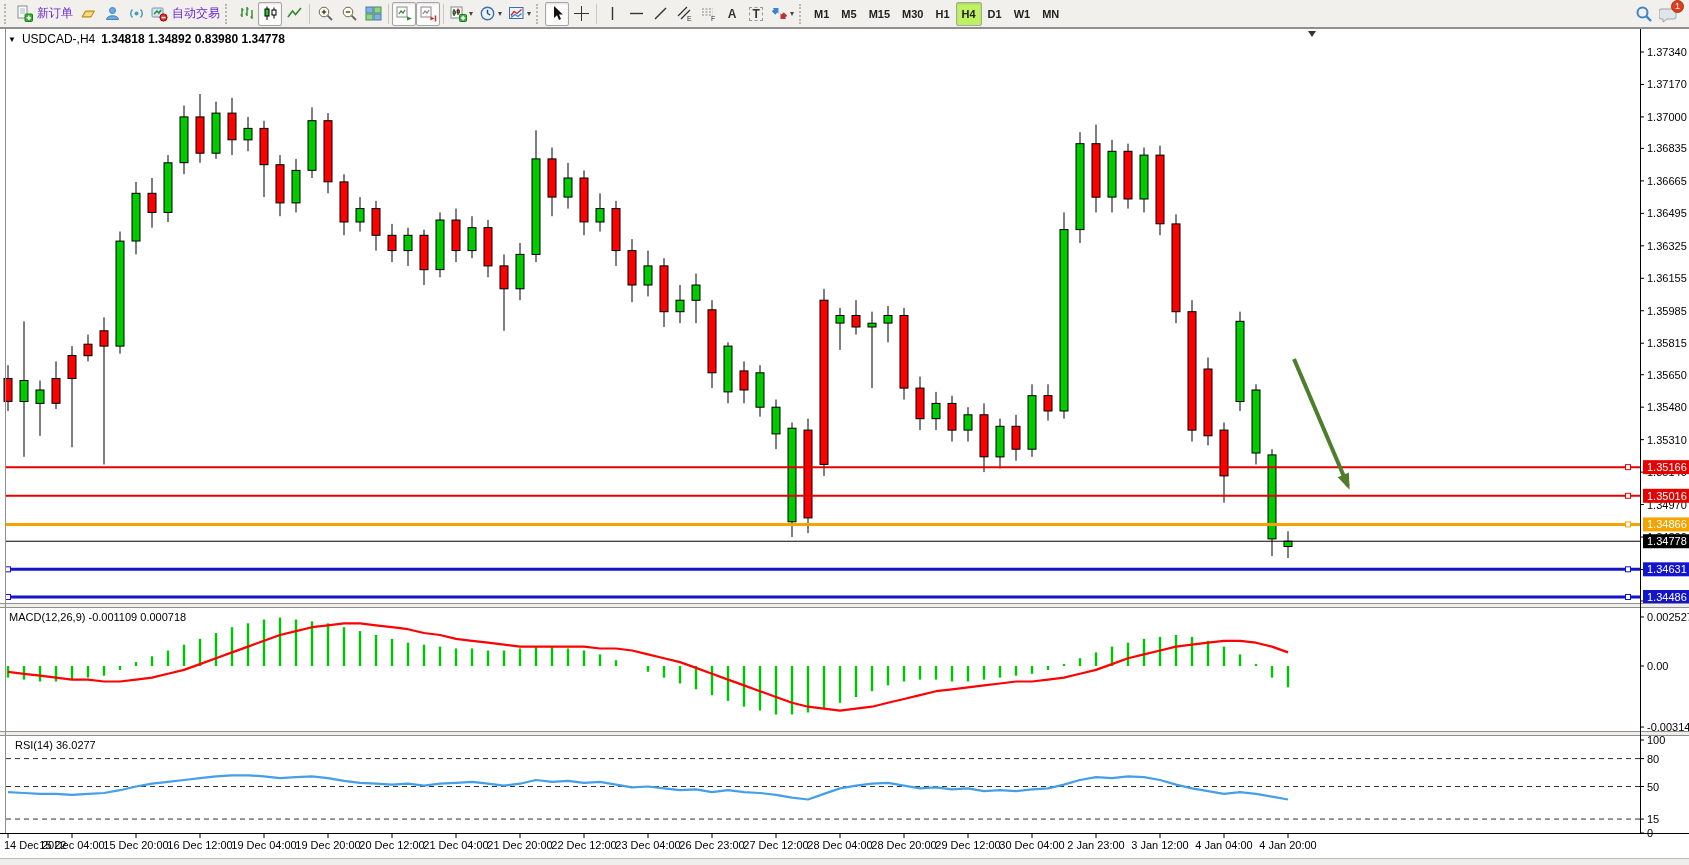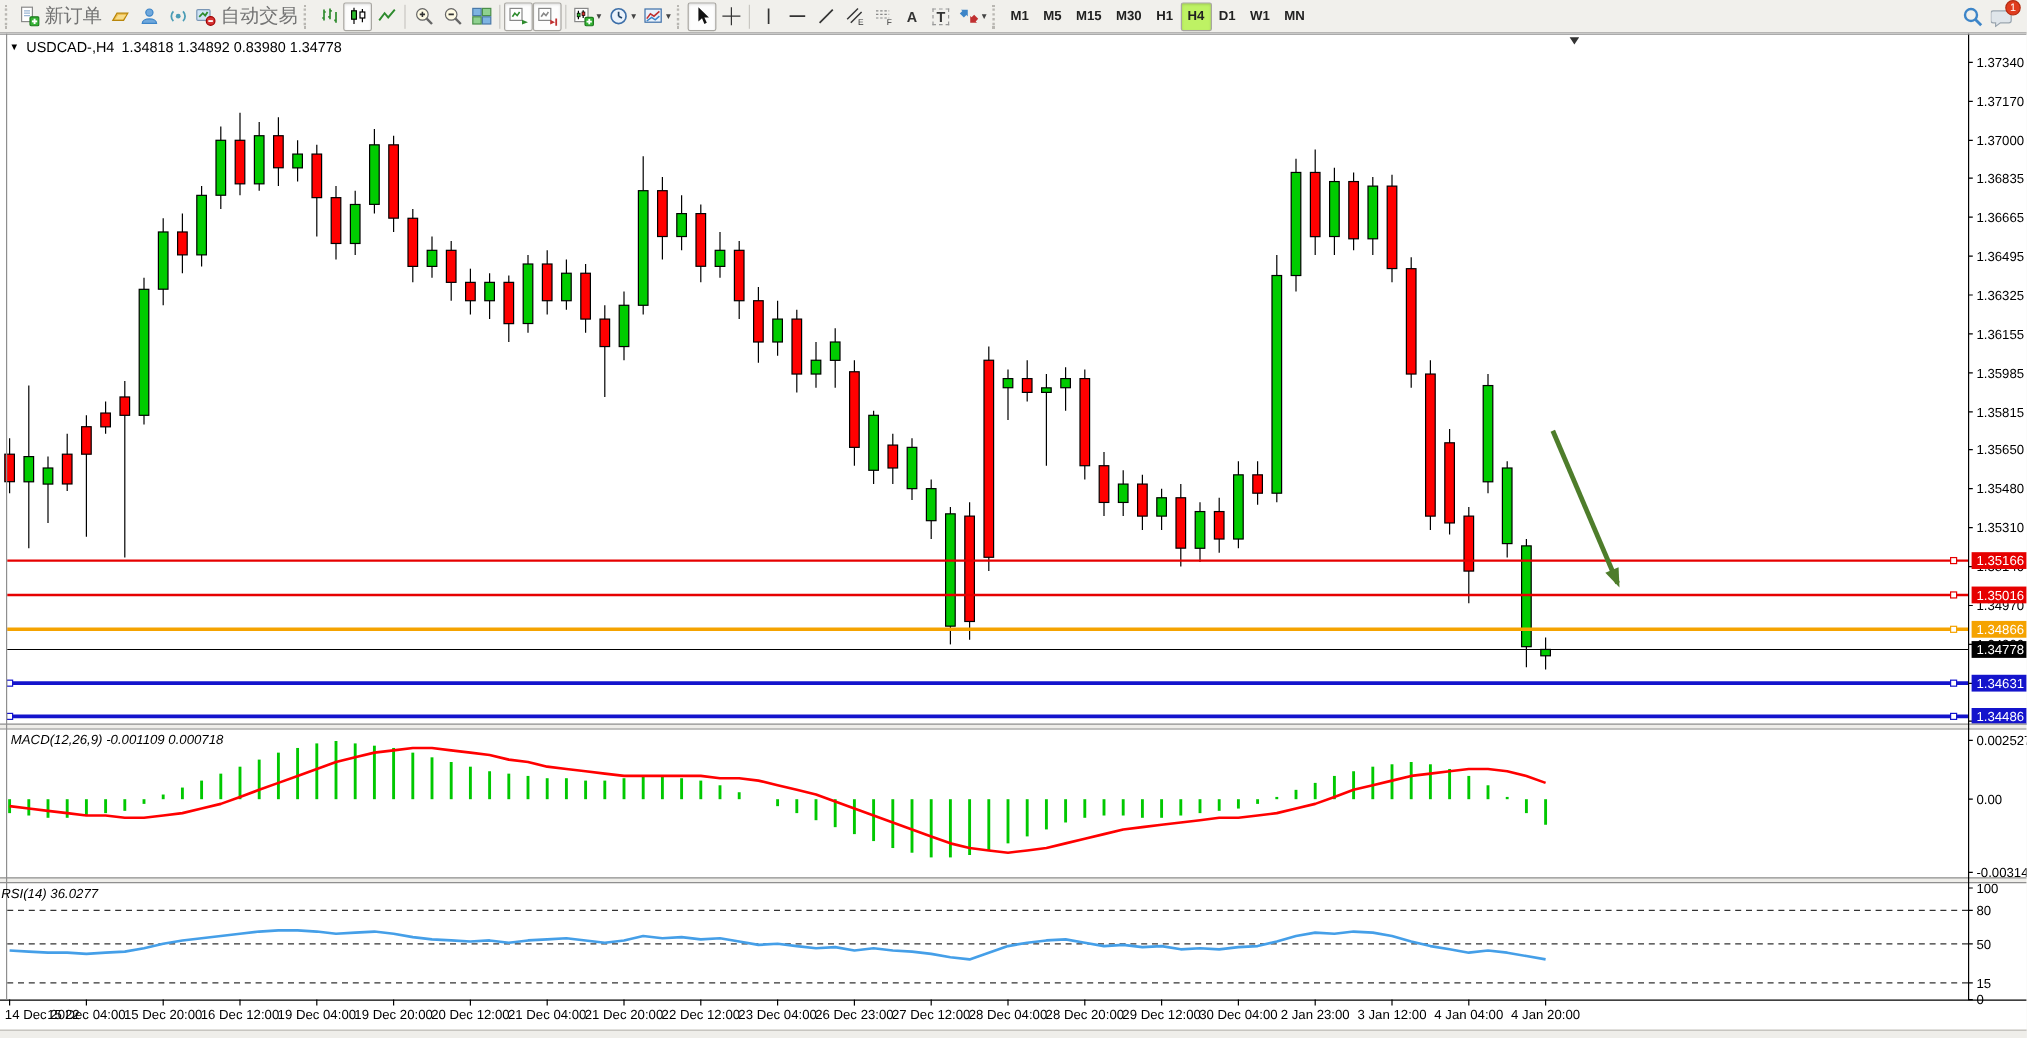--- a/index.html
+++ b/index.html
@@ -5,39 +5,39 @@
   html,body{margin:0;padding:0;background:#d6d3ce;font-family:"Liberation Sans",sans-serif;}
   .window{position:relative;width:1689px;height:865px;background:#fff;overflow:hidden;}
   
   .toolbar{position:absolute;left:0;top:0;width:1689px;height:28px;background:#f1f0ec;
            border-bottom:1px solid #8f8f8f;display:flex;align-items:center;padding:0 2px;box-sizing:border-box;}
   .grip{width:3px;height:20px;border-left:2px dotted #b9b7b2;margin:0 4px 0 2px;}
   .vsep{width:1px;height:20px;background:#c9c7c2;margin:0 3px;}
   .tb{height:24px;min-width:24px;display:flex;align-items:center;justify-content:center;
       border:1px solid transparent;border-radius:2px;padding:0 2px;box-sizing:border-box;cursor:default;}
   .tb.pressed{background:#fdfdfd;border-color:#a8a6a1;box-shadow:inset 0 1px 2px rgba(0,0,0,.12);}
-  .tb .lbl{font-size:16px;color:#737373;margin-left:4px;white-space:nowrap;}
+  .tb .lbl{font-size:12px;color:#6d28d9;margin-left:4px;white-space:nowrap;}
   .tb svg{display:block;}
   .caret{font-size:8px;color:#444;margin-left:2px;}
   .tf{height:22px;padding:0 5px;display:flex;align-items:center;font-size:11px;color:#222;
       border:1px solid transparent;border-radius:2px;font-weight:bold;}
   .tf.pressed{background:#bef264;border-color:#a8a6a1;box-shadow:inset 0 1px 2px rgba(0,0,0,.15);}
   .spacer{flex:1;}
   .glyph{font-size:12px;font-weight:bold;color:#333;}
   .chatwrap{position:relative;}
   .badge{position:absolute;top:-3px;right:-4px;min-width:13px;height:13px;border-radius:7px;
          background:#e03c1e;color:#fff;font-size:9px;display:flex;align-items:center;justify-content:center;
          border:1px solid #b52d12;padding:0 2px;box-sizing:border-box;}
   
   .chartarea{position:absolute;left:0;top:28px;width:1689px;height:830px;background:#fff;}
   .overlay{position:absolute;font-size:12px;color:#000;white-space:nowrap;}
-  .overlay b{font-weight:normal;}
+  .overlay b{font-weight:bold;}
   #title-overlay{left:8px;top:4px;display:flex;align-items:center;gap:6px;}
   #title-overlay .tri{font-size:8px;color:#000;}
-  .ind-label{font-size:11px;font-style:italic;}
+  .ind-label{font-size:11px;}
   .statusstrip{position:absolute;left:0;top:858px;width:1689px;height:7px;background:#efeeea;border-top:1px solid #bdbbb6;}
   svg text{font-family:"Liberation Sans",sans-serif;font-size:11px;fill:#000;}
 </style>
 </head>
 <body>
 
 <div class="window">
 
   <div class="toolbar">
     <div class="grip"></div>
@@ -741,20 +741,20 @@
       <span>USDCAD-,H4</span>
       <span><b>1.34818</b>&nbsp;<b>1.34892</b>&nbsp;<b>0.83980</b>&nbsp;<b>1.34778</b></span>
     </div>
 
     <div class="overlay ind-label" style="left:9px;top:583px;">
       <span>MACD(12,26,9)</span>
       <span>-0.001109</span>
       <span>0.000718</span>
     </div>
 
-    <div class="overlay ind-label" style="left:1px;top:711px;text-align:right;">
+    <div class="overlay ind-label" style="left:15px;top:711px;text-align:right;">
       <span>RSI(14)</span>
       <span>36.0277</span>
     </div>
   </div>
 
   <div class="statusstrip"></div>
 </div>
 
 </body></html>

